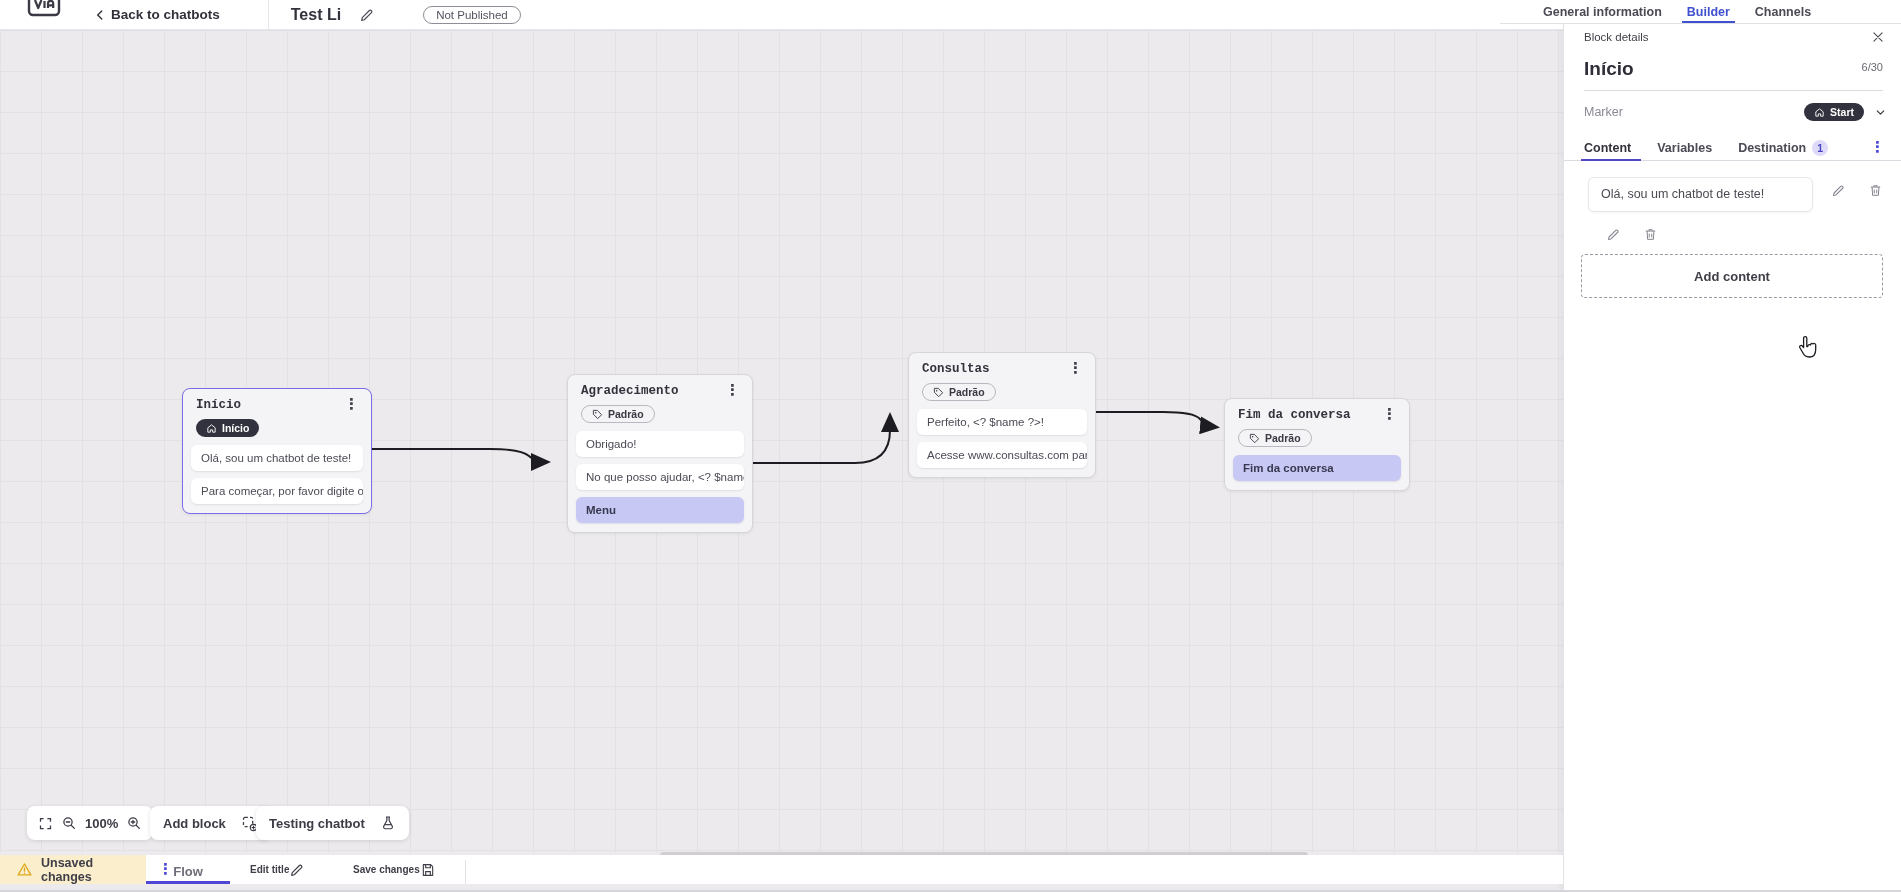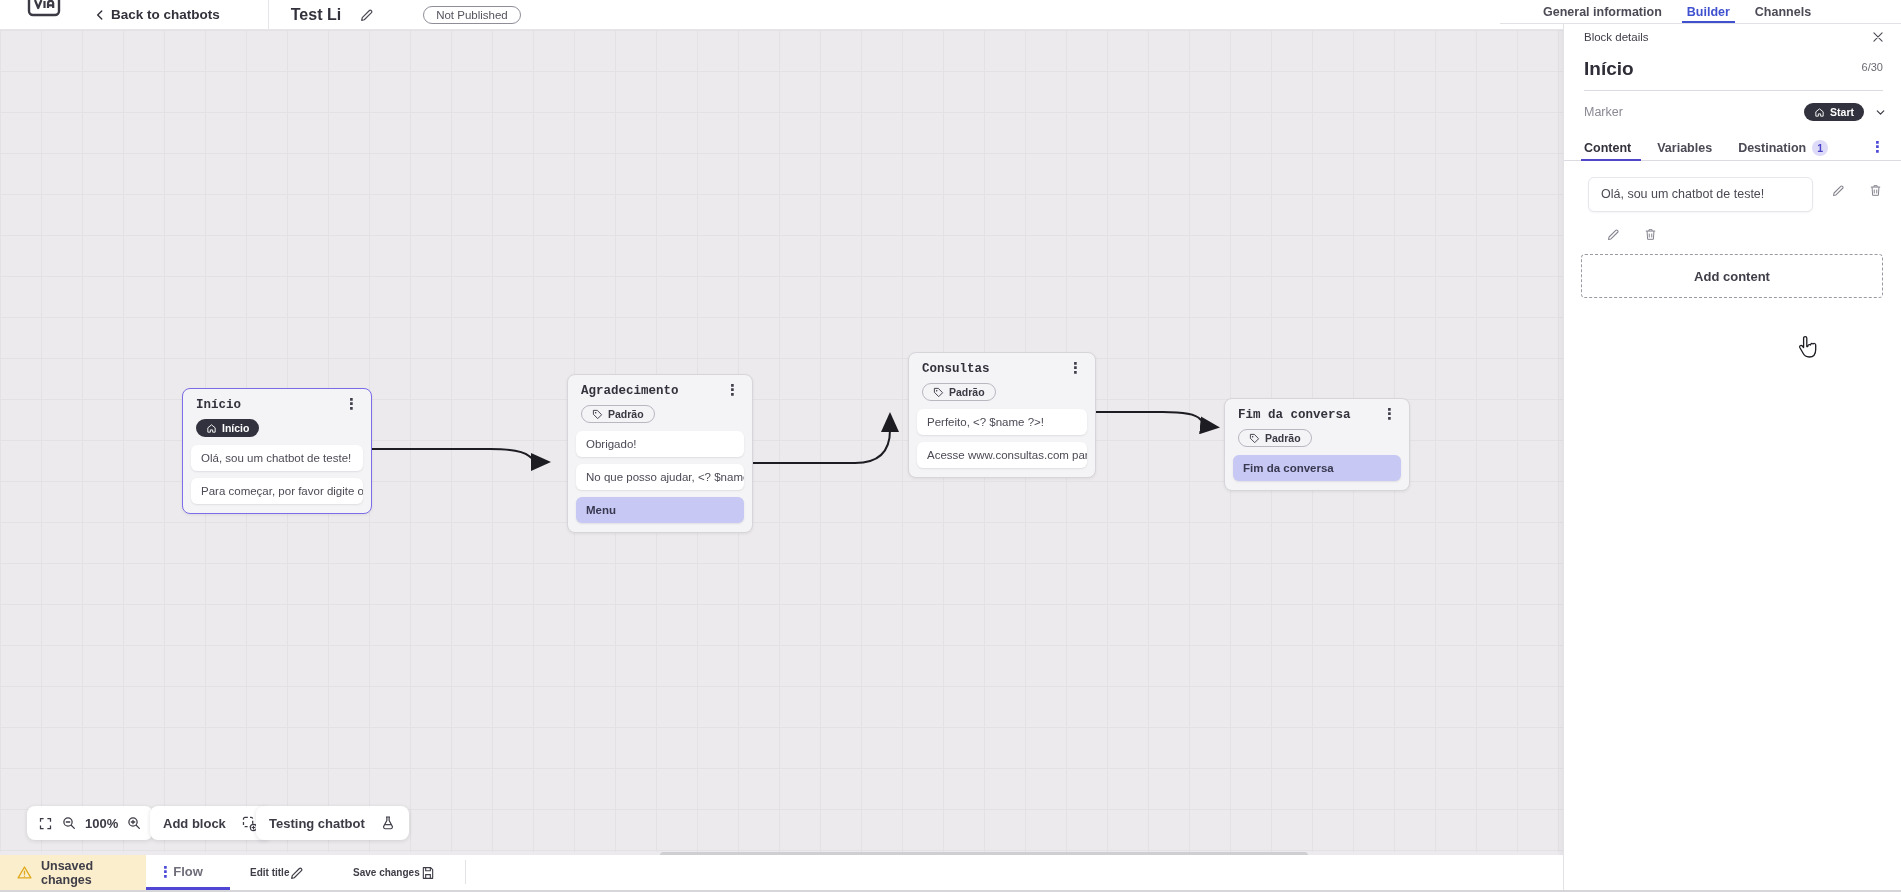--- a/index.html
+++ b/index.html
@@ -61,21 +61,21 @@
   .btn-ctl { font-size:13px; font-weight:bold; gap:15px; padding:0 13px; cursor:pointer; }
   .add-block { left:150px; }
   .testing { left:256px; }
   .icon-btn { display:flex; align-items:center; cursor:pointer; color:#3c3b46; }
 
   
   .hscroll-track { position:absolute; left:0; top:822px; width:1563px; height:7px; background:#eceaee; }
   .hscroll-thumb { position:absolute; left:660px; top:0; width:648px; height:7px; background:#cfced3; border-radius:4px; }
 
   
-  .bottombar { position:absolute; left:0; top:855px; width:1563px; height:35px; background:#fff; z-index:30; }
+  .bottombar { position:absolute; left:0; top:855px; width:1563px; height:29px; background:#fff; z-index:30; }
   .unsaved { position:absolute; left:0; top:0; width:146px; height:100%; background:#fbeecd;
              display:flex; align-items:center; gap:8px; padding-left:16px; }
   .unsaved-label { font-size:12.5px; font-weight:bold; color:#3f3e48; }
   .bb-kebab { position:absolute; left:152px; top:0; height:100%; display:flex; align-items:center;
               color:#4b49d8; cursor:pointer; padding:0 6px; }
   .flow-tab { position:absolute; left:146px; width:84px; top:0; height:100%; text-align:center;
               font-size:13px; font-weight:bold; color:#6e6d79; line-height:34px; cursor:pointer; }
   .flow-underline { position:absolute; left:146px; width:84px; bottom:0; height:3px; background:#4f46d6; }
   .bb-item { position:absolute; top:0; height:100%; display:flex; align-items:center; gap:0;
              font-size:10px; font-weight:bold; color:#3f3e48; cursor:pointer; }

